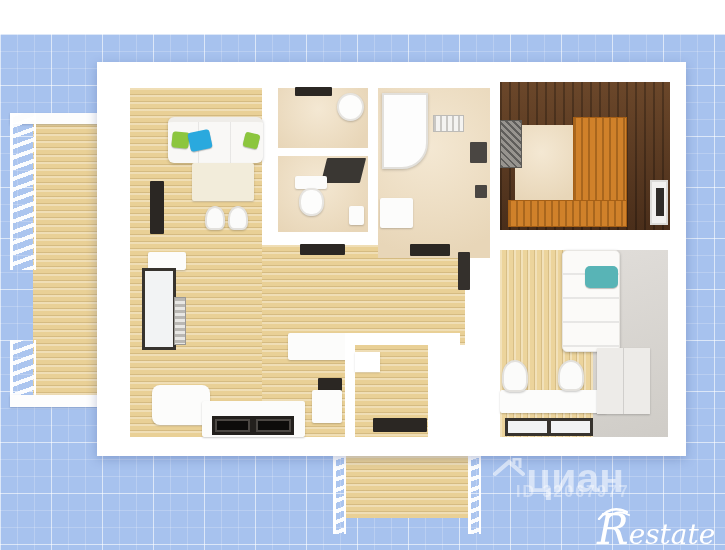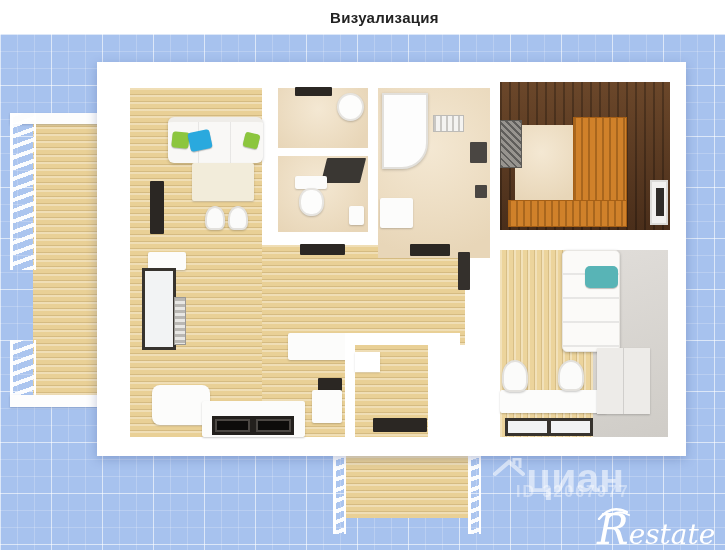--- a/index.html
+++ b/index.html
@@ -121,23 +121,20 @@
     font-family:"DejaVu Serif",serif;font-style:italic;
   }
   .restate-text{display:block;font-size:28px;line-height:44px;}
   .restate-text::first-letter{font-size:42px;}
 </style>
 </head>
 <body>
 
 <div class="stage">
 
-  <div class="header">
-    <span class="title">Визуализация</span>
-  </div>
 
   <div class="blueprint">
 
     <div class="abs wood-h" style="left:33px;top:86px;width:70px;height:287px"></div>
     <div class="abs rail-bar" style="left:10px;top:79px;width:93px;height:11px"></div>
     <div class="abs rail-slat-h" style="left:10px;top:79px;width:26px;height:157px"></div>
     <div class="abs rail-slat-h" style="left:10px;top:306px;width:26px;height:55px"></div>
     <div class="abs rail-bar" style="left:10px;top:361px;width:93px;height:12px"></div>
 
     <div class="abs wood-h" style="left:345px;top:422px;width:123px;height:62px"></div>

